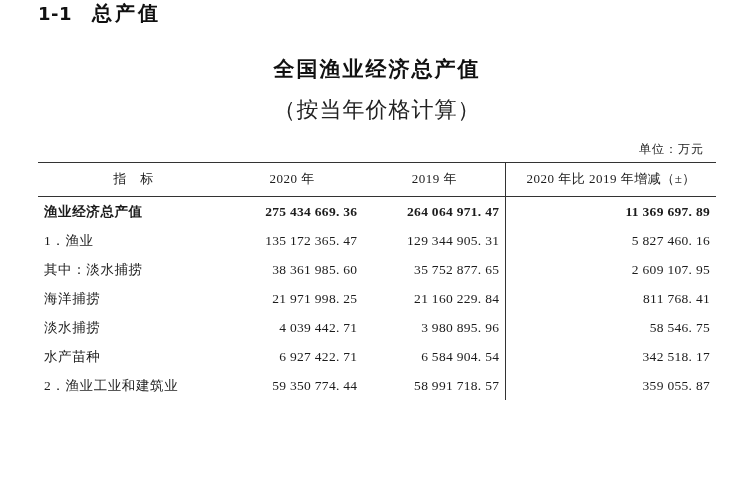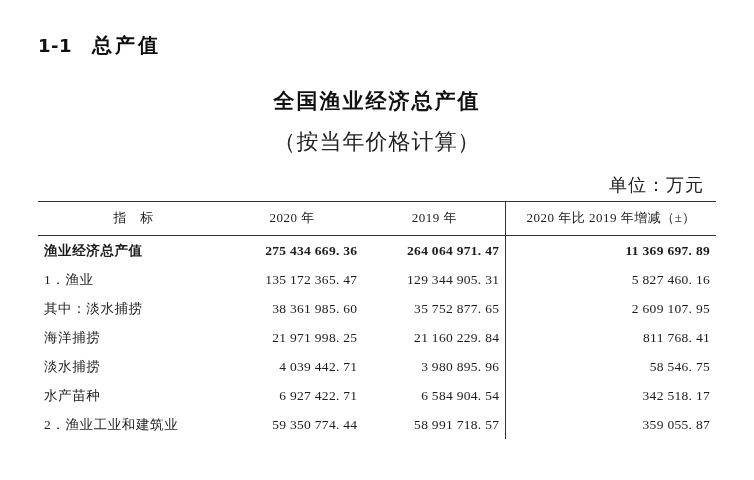--- a/index.html
+++ b/index.html
@@ -21,21 +21,21 @@
     box-sizing: border-box;
     padding: 0 38px;
   }
   .section-head {
     display: flex;
     align-items: baseline;
     font-family: "DejaVu Sans", "Liberation Sans", sans-serif;
     font-weight: bold;
     font-size: 19px;
     letter-spacing: 0.5px;
-    padding-top: 32px;
+    padding-top: 0;
     color: #111;
   }
   .section-num {
     margin-right: 20px;
     font-size: 18px;
   }
   .section-title {
     font-size: 20px;
     letter-spacing: 3px;
   }
@@ -51,21 +51,21 @@
   .doc-subtitle {
     text-align: center;
     font-family: "DejaVu Sans", "Liberation Sans", sans-serif;
     font-size: 22px;
     letter-spacing: 1px;
     margin-top: 12px;
     color: #222;
   }
   .unit-line {
     text-align: right;
-    font-size: 18px;
+    font-size: 12px;
     margin-top: 16px;
     padding-right: 12px;
     letter-spacing: 1px;
     color: #222;
     font-family: Liberation Mono, monospace;
   }
   table.data {
     width: 100%;
     border-collapse: collapse;
     margin-top: 4px;

